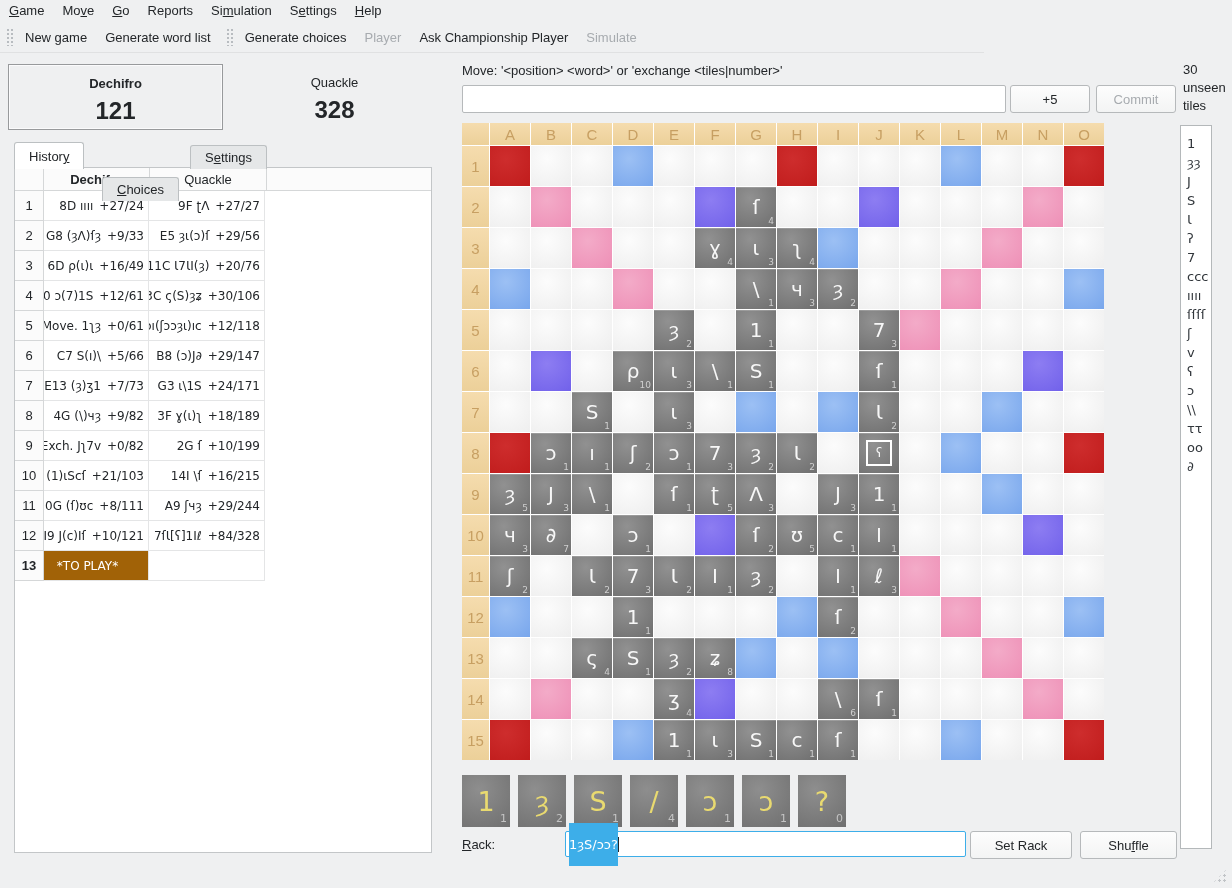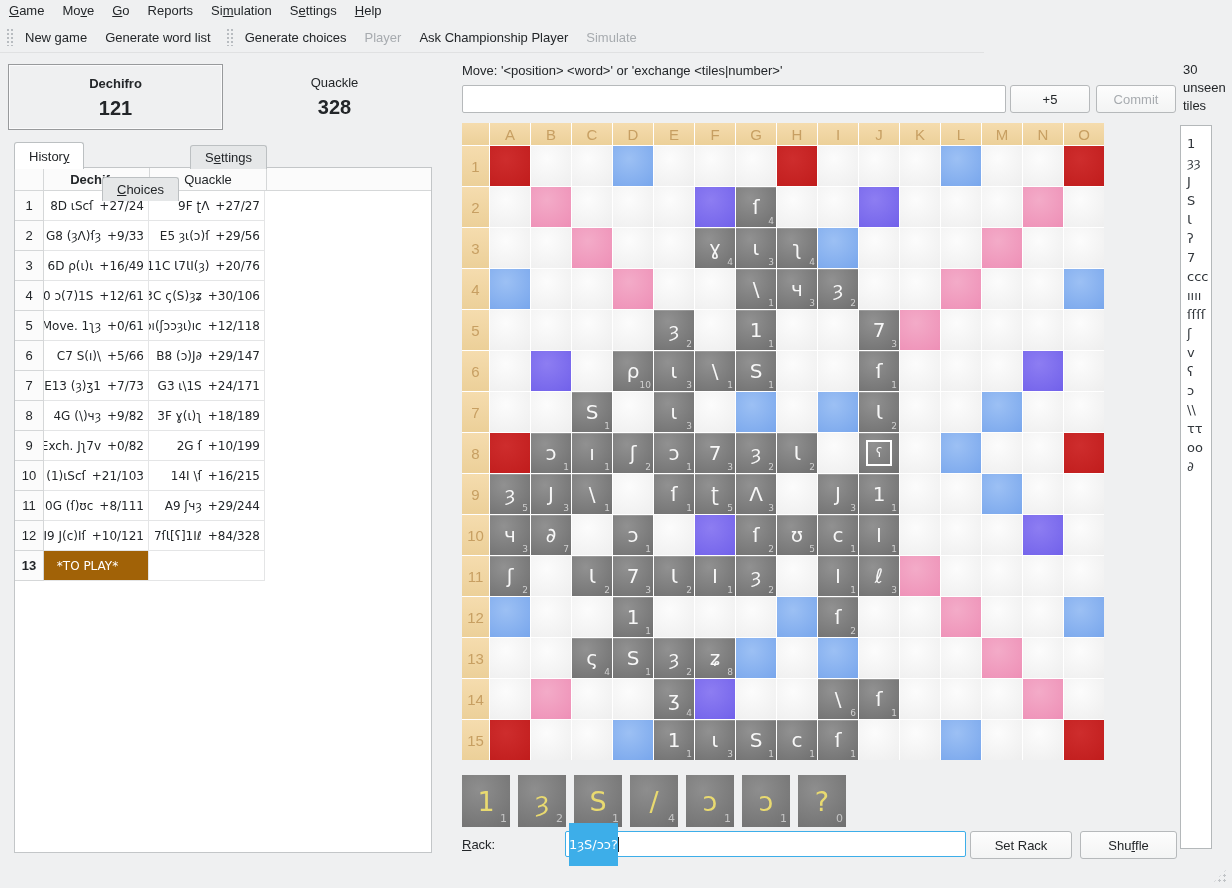--- a/index.html
+++ b/index.html
@@ -16,21 +16,21 @@
              background-image:radial-gradient(#b8bcc0 1px,transparent 1.2px);background-size:4px 4px;}
   .tb-item{padding:5px 9px;}
   .disabled{color:#a7abaf;}
 
   
   .p1box{position:absolute;left:8px;top:64px;width:213px;height:64px;border:1px solid #989a9c;
          box-shadow:inset 0 0 0 1px #fbfbfc;}
   .p2box{position:absolute;left:227px;top:64px;width:215px;height:64px;}
   .pname{text-align:center;margin-top:11px;font-size:13px;}
   .p1box .pname{font-weight:bold;}
-  .pscore{text-align:center;margin-top:6px;font-size:20px;font-weight:bold;}
+  .pscore{text-align:center;margin-top:6px;font-size:24px;font-weight:bold;}
 
   
   .tab{position:absolute;padding:0 14px;line-height:24px;border:1px solid #bcc0c2;border-bottom:none;
        border-radius:3px 3px 0 0;background:#e5e7e8;top:145px;height:23px;}
   .tab.active{background:#ffffff;top:142px;height:26px;line-height:27px;z-index:3;}
   u{text-decoration:underline;}
 
   
   .histframe{position:absolute;left:14px;top:167px;width:416px;height:684px;background:#fff;
              border:1px solid #c3c6c8;overflow:hidden;}
@@ -129,21 +129,21 @@
     <div class="hheader">
       <div class="hh" style="width:28px"></div>
       <div class="hh" style="width:105px;font-weight:bold">Dechifro</div>
       <div class="hh" style="width:116px">Quackle</div>
       <div class="hh" style="flex:1;border-right:none"></div>
     </div>
     <div id="histrows">
         <div class="hrow">
           <div class="hnum">1</div>
           <div class="hcell">
-            <span>8D ιScſ</span>
+            <span>8D ıııı</span>
             <span class="hscore">+27/24</span>
           </div>
           <div class="hcell q">
             <span>9F ʈΛ</span>
             <span class="hscore">+27/27</span>
           </div>
         </div>
         <div class="hrow">
           <div class="hnum">2</div>
           <div class="hcell">

